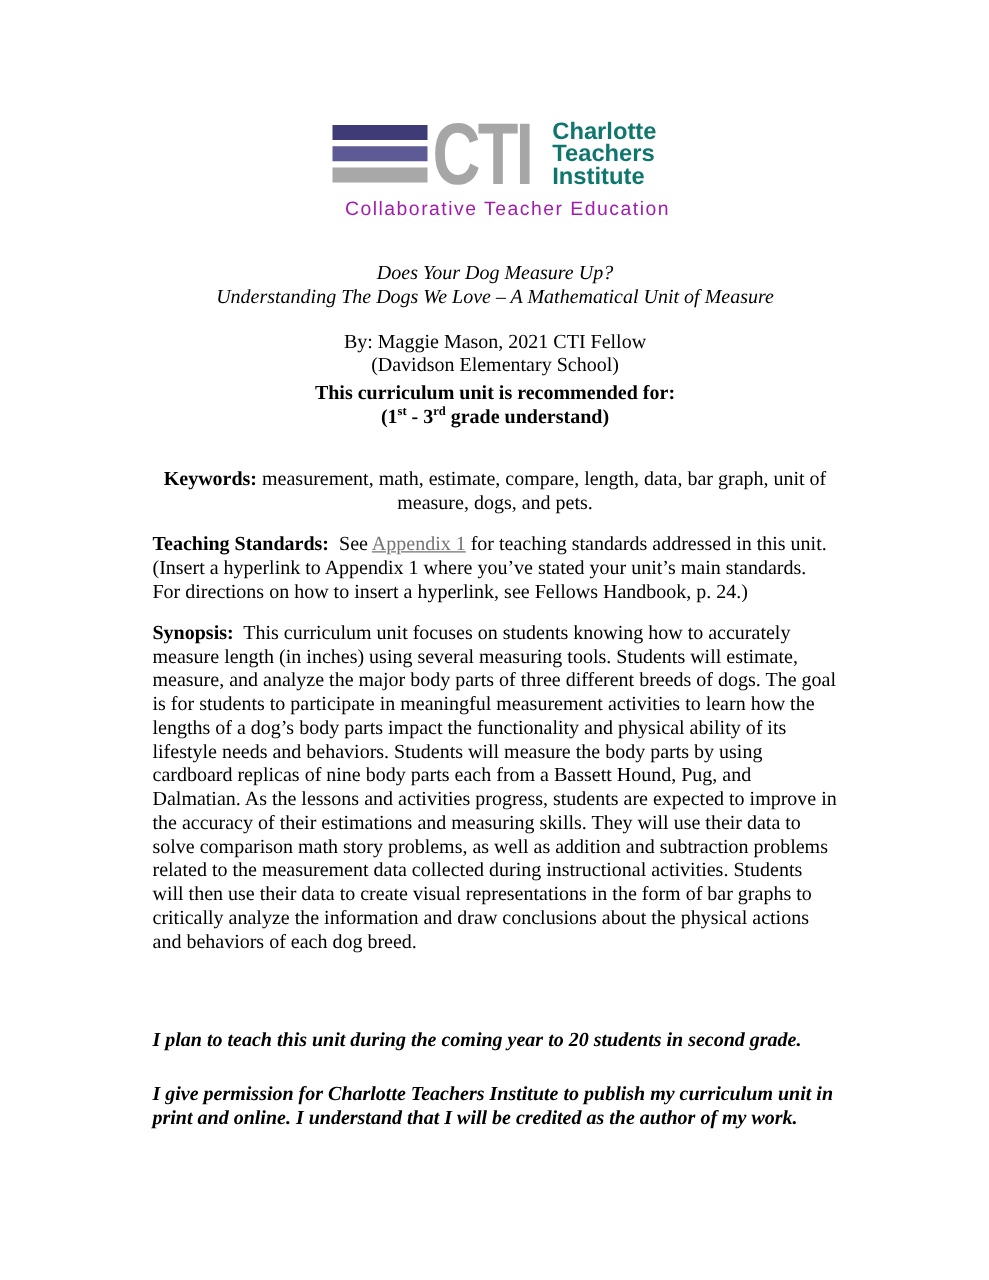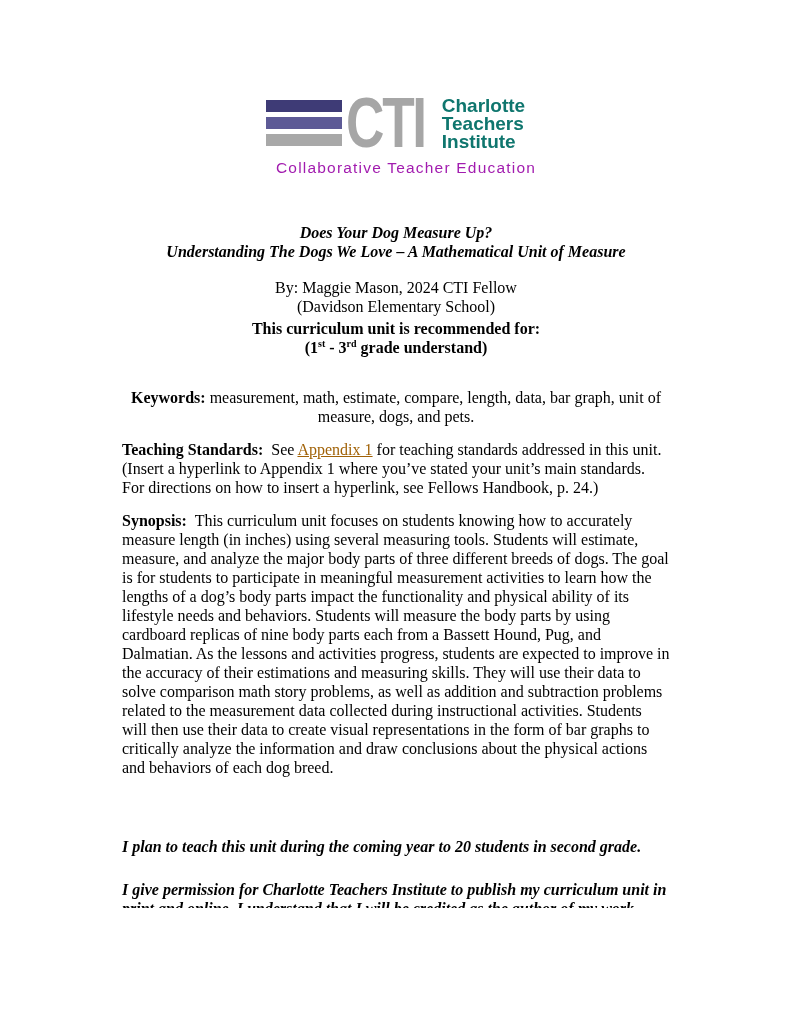--- a/index.html
+++ b/index.html
@@ -57,22 +57,22 @@
   .tagline {
     font-family: "Liberation Sans", "DejaVu Sans", sans-serif;
     font-size: 15.5px;
     letter-spacing: 1.2px;
     margin-top: 7px;
   }
 
   
   .center { text-align: center; }
   .title-block {
-    margin-top: 46px;
-    font-weight: bold;
+    margin-top: 32px;
+    font-weight: normal;
     font-style: italic;
   }
   .byline-block { margin-top: 17px; }
   .recommended-block { margin-top: 3px; font-weight: bold; }
   .para { margin-top: 31px; text-align: center; }
   .para-std { margin-top: 14px; }
   .bold { font-weight: bold; }
   sup { font-size: 10px; line-height: 0; vertical-align: super; }
   a.doc-link { text-decoration: underline; cursor: pointer; }
   .footer-1 {
@@ -109,32 +109,32 @@
   </div>
 
   <div class="content">
 
     <div class="title-block center">
       <div>Does Your Dog Measure Up?</div>
       <div>Understanding The Dogs We Love – A Mathematical Unit of Measure</div>
     </div>
 
     <div class="byline-block center">
-      <div>By: Maggie Mason, 2024 CTI Fellow</div>
+      <div>By: Maggie Mason, 2021 CTI Fellow</div>
       <div>(Davidson Elementary School)</div>
     </div>
 
     <div class="recommended-block center">
       <div>This curriculum unit is recommended for:</div>
       <div><span>(1</span><sup>st</sup><span> - 3</span><sup>rd</sup><span> grade understand)</span></div>
     </div>
 
     <div class="para"><span class="bold">Keywords:</span><span> measurement, math, estimate, compare, length, data, bar graph, unit of measure, dogs, and pets.</span></div>
 
-    <div class="para-std"><span class="bold">Teaching Standards:</span><span>&nbsp; See </span><a class="doc-link" style="color: #a16207;">Appendix 1</a><span> for teaching standards addressed in this unit. (Insert a hyperlink to Appendix 1 where you’ve stated your unit’s main standards. For directions on how to insert a hyperlink, see Fellows Handbook, p. 24.)</span></div>
+    <div class="para-std"><span class="bold">Teaching Standards:</span><span>&nbsp; See </span><a class="doc-link" style="color: #737373;">Appendix 1</a><span> for teaching standards addressed in this unit. (Insert a hyperlink to Appendix 1 where you’ve stated your unit’s main standards. For directions on how to insert a hyperlink, see Fellows Handbook, p. 24.)</span></div>
 
     <div class="para-std"><span class="bold">Synopsis:</span><span>&nbsp; This curriculum unit focuses on students knowing how to accurately measure length (in inches) using several measuring tools. Students will estimate, measure, and analyze the major body parts of three different breeds of dogs. The goal is for students to participate in meaningful measurement activities to learn how the lengths of a dog’s body parts impact the functionality and physical ability of its lifestyle needs and behaviors. Students will measure the body parts by using cardboard replicas of nine body parts each from a Bassett Hound, Pug, and Dalmatian. As the lessons and activities progress, students are expected to improve in the accuracy of their estimations and measuring skills. They will use their data to solve comparison math story problems, as well as addition and subtraction problems related to the measurement data collected during instructional activities. Students will then use their data to create visual representations in the form of bar graphs to critically analyze the information and draw conclusions about the physical actions and behaviors of each dog breed.</span></div>
 
     <div class="footer-1">I plan to teach this unit during the coming year to 20 students in second grade.</div>
     <div class="footer-2">I give permission for Charlotte Teachers Institute to publish my curriculum unit in print and online. I understand that I will be credited as the author of my work.</div>
 
   </div>
 </div>
 
 </body></html>

